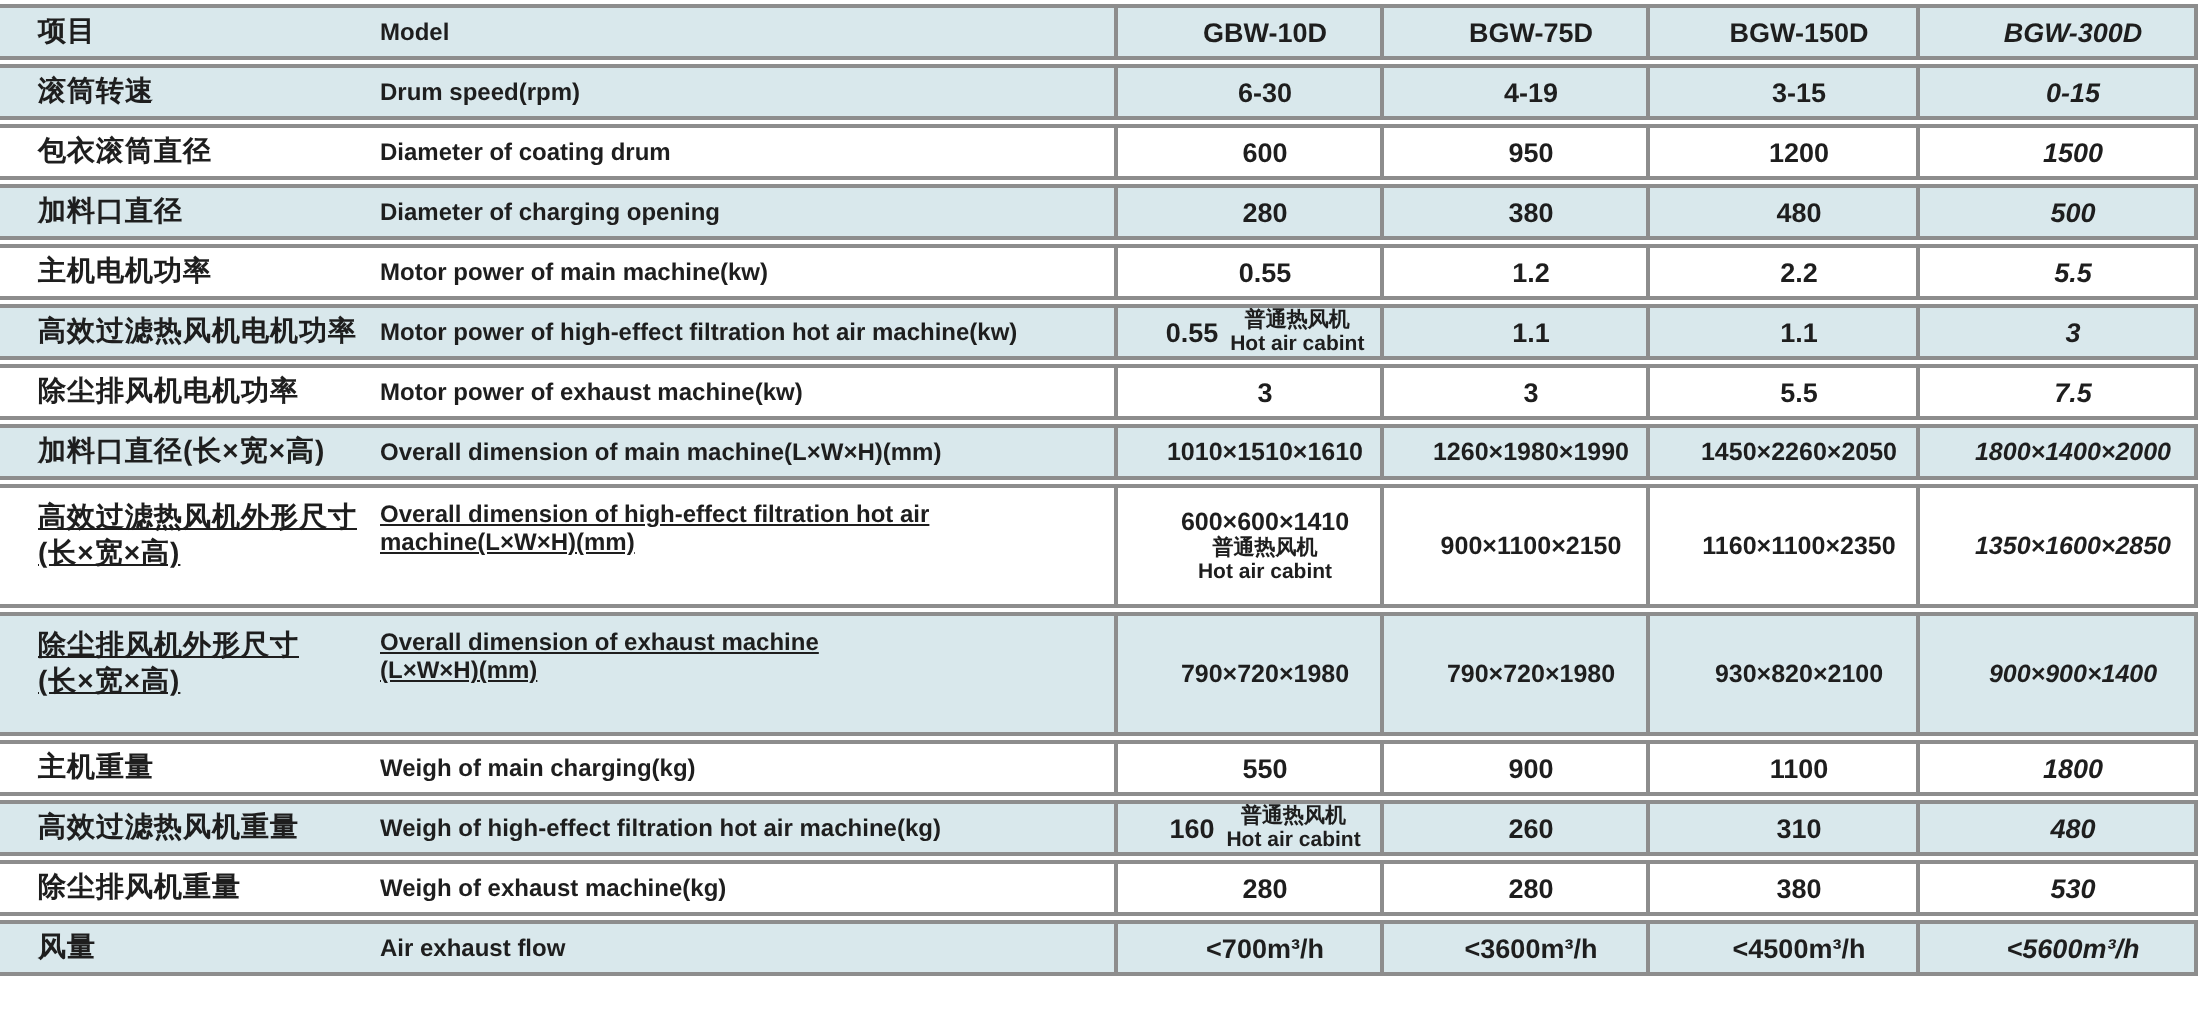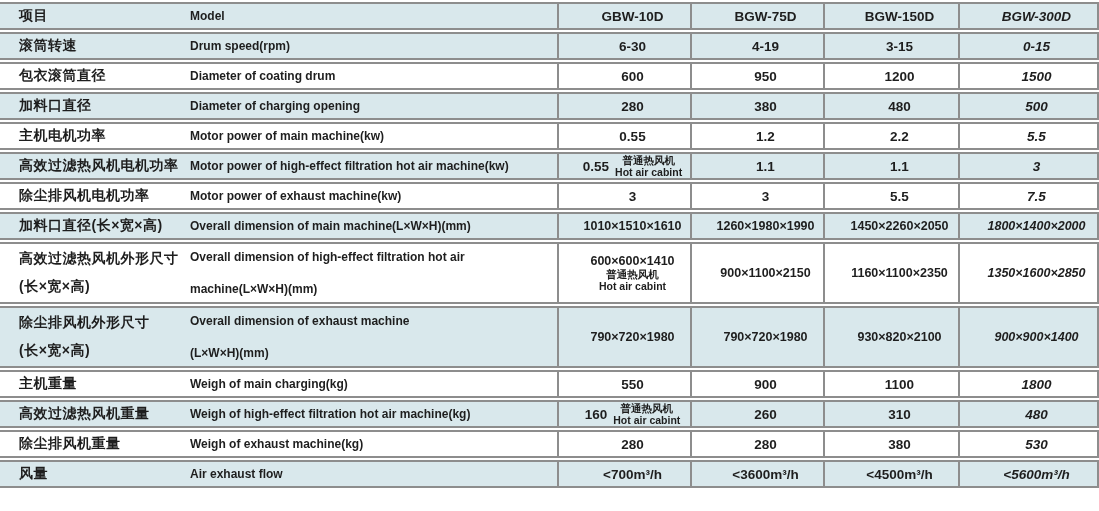--- a/index.html
+++ b/index.html
@@ -48,23 +48,23 @@
     border-left: 2px solid #8d8d8d;
     white-space: nowrap;
     padding-left: 16px;
   }
   td.val.last { border-right: 2px solid #8d8d8d; font-style: italic; }
   tr.dim td.val { font-size: 12.5px; }
 
   .stack2 {
     display: flex;
     flex-direction: column;
-    justify-content: space-between;
     height: 46px;
     padding: 4px 0;
+    text-decoration: underline;
   }
   .withnote {
     display: flex;
     align-items: center;
     justify-content: center;
     gap: 6px;
   }
   .withnote .vmain { font-size: 13.5px; }
   .sidenote {
     display: flex;

